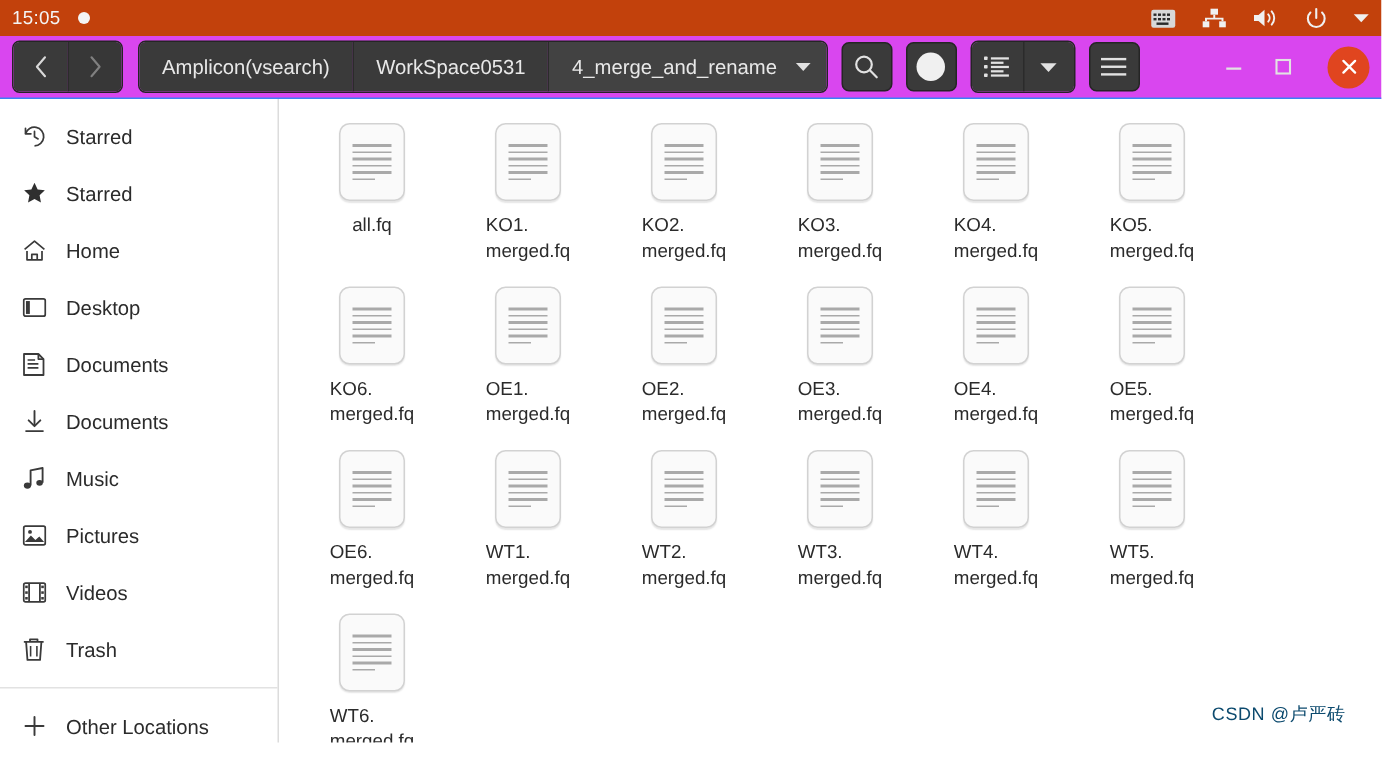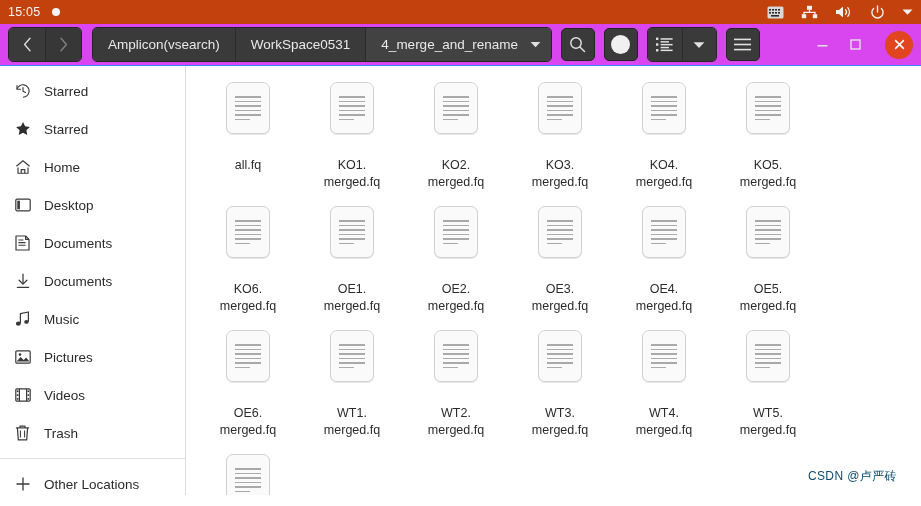--- a/index.html
+++ b/index.html
@@ -118,22 +118,22 @@
   .fileicon{
     width:44px; height:52px; background:#fafafa;
     border:1px solid #d2d2d2; border-radius:7px;
     box-shadow:0 1px 1px rgba(0,0,0,.10);
     display:flex; flex-direction:column; justify-content:center;
     align-items:center; gap:3px; padding:0 8px;
   }
   .fileicon i{ display:block; height:1.5px; width:100%; background:#a9a9a9; }
   .fileicon i.short{ width:56%; align-self:flex-start; }
   .filelabel{
-    margin-top:23px; font-size:12.5px; color:#2b2b2b; line-height:1.32;
-    text-align:center; word-break:break-word; max-width:98px;
+    margin-top:8px; font-size:12.5px; color:#2b2b2b; line-height:1.32;
+    word-break:break-word; max-width:98px;
   }
 
   .watermark{
     position:absolute; right:24px; bottom:10px;
     font-size:12px; color:#0c4a6e; letter-spacing:.4px;
     user-select:none; pointer-events:none;
   }
 </style>
 </head>
 <body>

